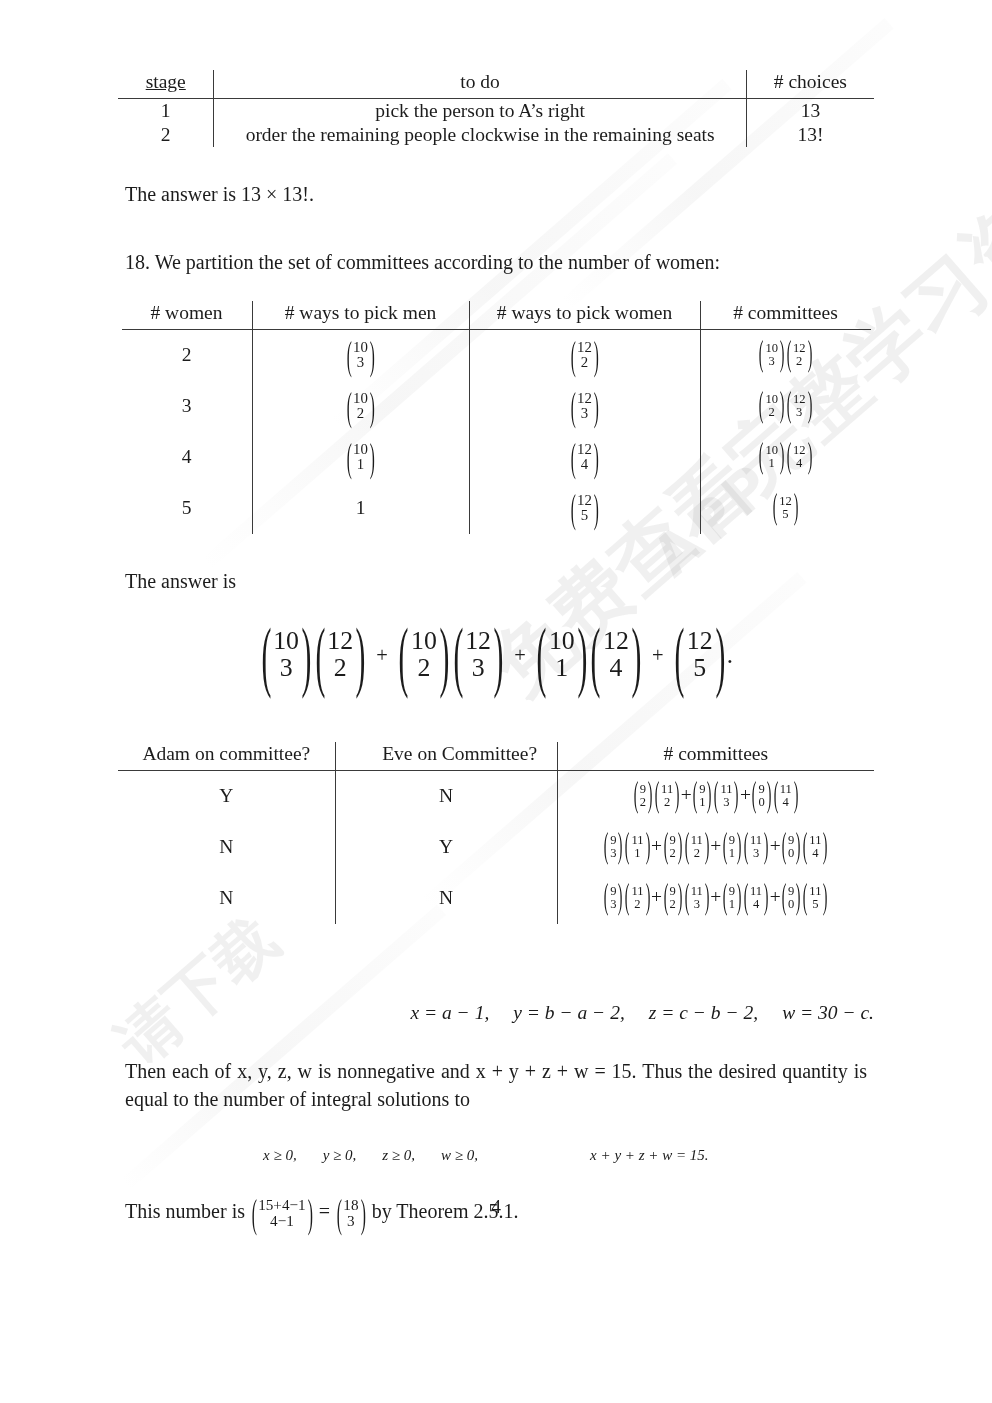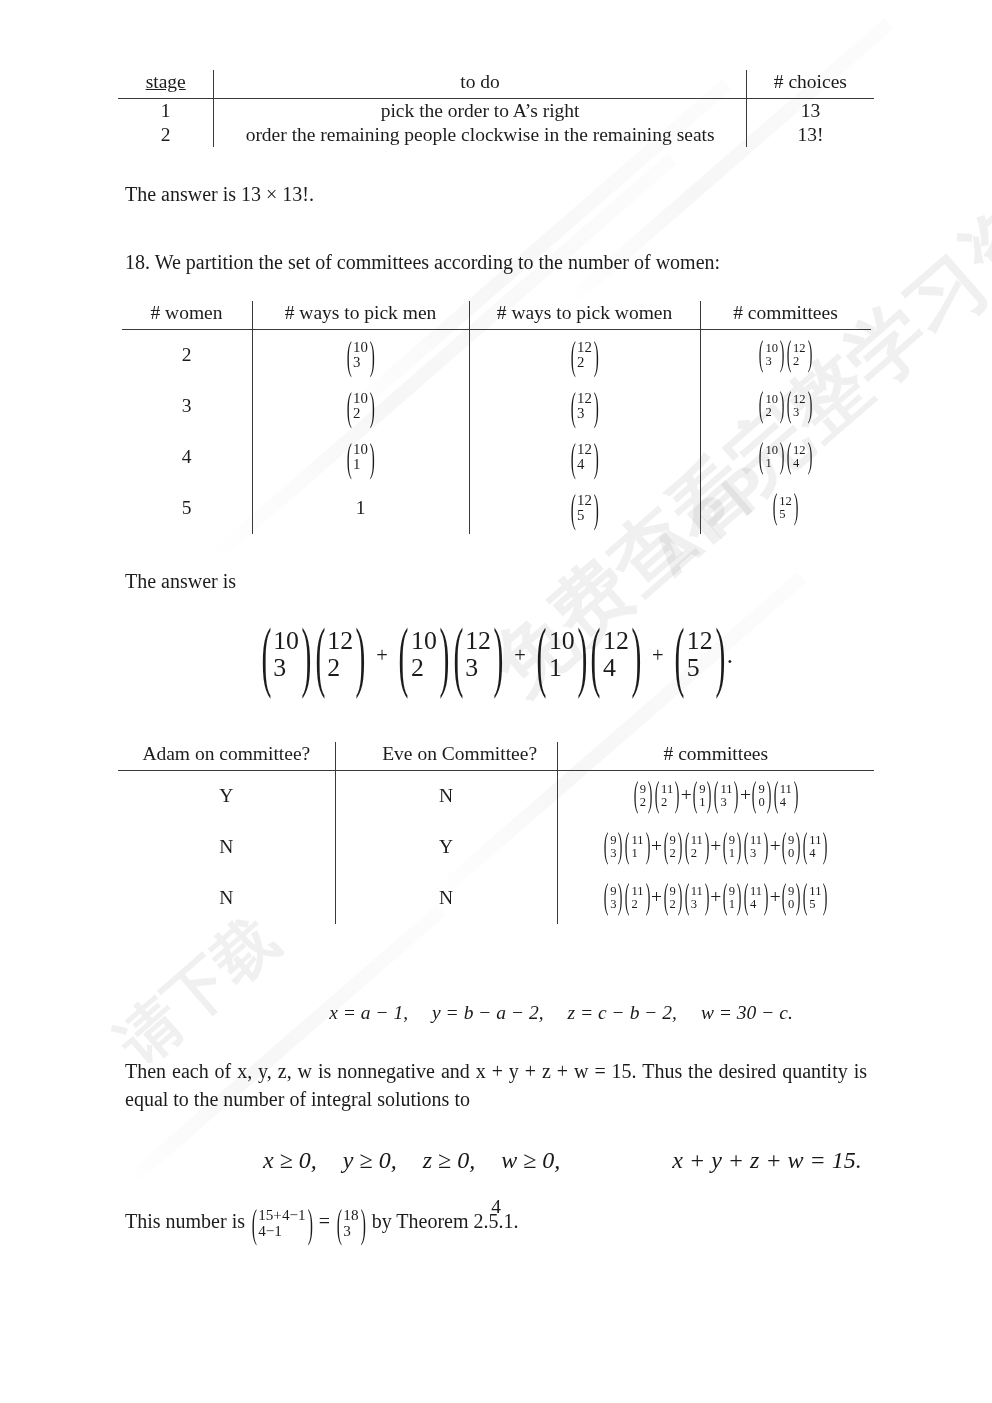--- a/index.html
+++ b/index.html
@@ -95,21 +95,21 @@
     display: inline-block;
     font-size: 1em;
     vertical-align: middle;
     transform: scaleY(2.05) scaleX(0.78);
     color: #1c1c1c;
     line-height: 1;
   }
   .binom .stack {
     display: inline-block;
     vertical-align: middle;
-    text-align: left;
+    text-align: center;
     line-height: 1.04;
     padding: 0 1px;
     font-size: 0.76em;
   }
   .binom .stack span { display: block; }
   .binom.big { font-size: 1.52em; }
   .binom.big .stack { font-size: 0.68em; }
   .binom.sm { font-size: 0.92em; }
   .binom.sm .stack { font-size: 0.70em; }
 
@@ -123,31 +123,31 @@
 
   .eqrow { display: flex; justify-content: center; align-items: center; gap: 0; }
   .eqrow .plus { margin: 0 9px; font-size: 0.82em; }
 
   .displaymath {
     text-align: center;
     margin: 0;
   }
   .vars-row {
     display: flex;
-    justify-content: center;
+    justify-content: flex-end;
     padding-left: 130px;
     gap: 24px;
     font-size: 19.5px;
   }
   .vars-row2 {
     display: flex;
     justify-content: flex-start;
     padding-left: 145px;
     gap: 26px;
-    font-size: 24px;
+    font-size: 15px;
   }
   .vars-row2 .spacer { width: 60px; }
 
   .pagenum {
     position: absolute;
     left: 0; right: 0;
     top: 1196px;
     text-align: center;
     font-size: 19.5px;
     color: #1c1c1c;
@@ -195,21 +195,21 @@
       <thead>
         <tr>
           <th class="c-stage">stage</th>
           <th class="c-todo vrule">to do</th>
           <th class="c-choice vrule"># choices</th>
         </tr>
       </thead>
       <tbody>
         <tr>
           <td>1</td>
-          <td class="vrule">pick the order to A’s right</td>
+          <td class="vrule">pick the person to A’s right</td>
           <td class="vrule">13</td>
         </tr>
         <tr>
           <td>2</td>
           <td class="vrule">order the remaining people clockwise in the remaining seats</td>
           <td class="vrule">13!</td>
         </tr>
       </tbody>
     </table>
 

